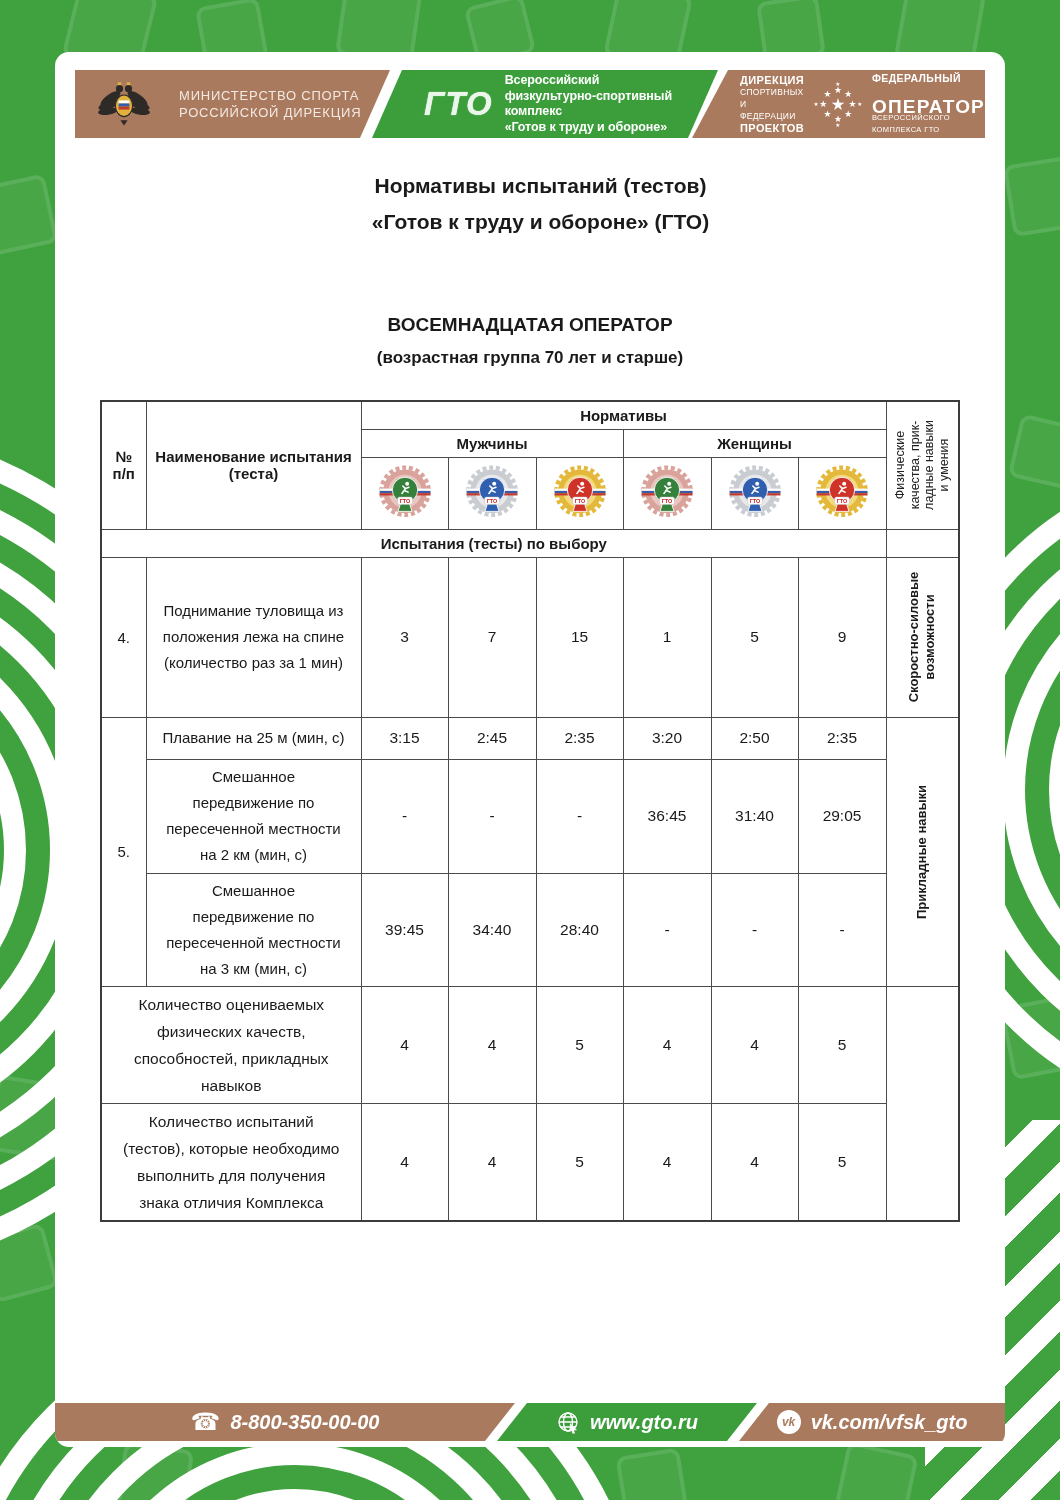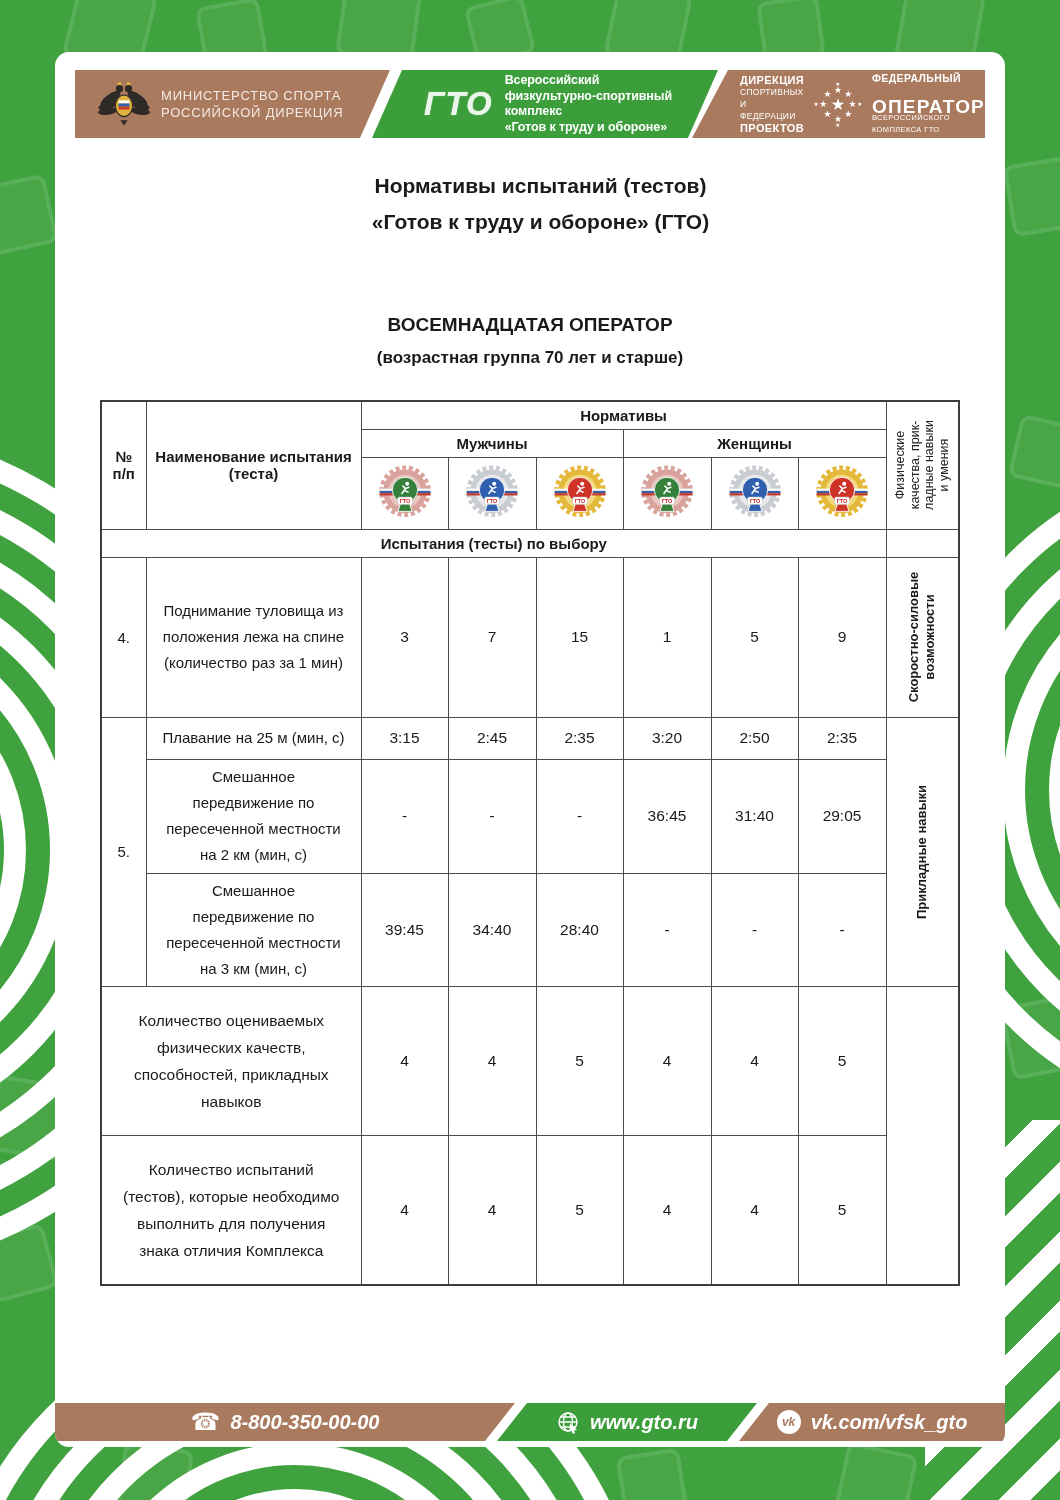--- a/index.html
+++ b/index.html
@@ -13,21 +13,21 @@
   
   .ring { position:absolute; border-radius:50%; border:22px solid #fff; }
 
   .stripes-br { position:absolute; right:0; top:1120px; width:135px; height:380px;
     background:repeating-linear-gradient(135deg, transparent 0 27px, #ffffff 27px 49px); }
 
   .card { position:absolute; left:55px; top:52px; width:950px; height:1395px; background:#ffffff; border-radius:14px; overflow:hidden; z-index:2; }
 
   
   .band { position:absolute; top:18px; height:68px; display:flex; align-items:center; color:#fff; }
-  .band-brown { background:#aa7a5f; }
+  .band-brown { background:#aa7a5f;gap:18px; }
   .band-green { background:#3c9e3b; }
   .b1 { left:20px; width:315px; clip-path:polygon(0 0,100% 0,calc(100% - 30px) 100%,0 100%); padding-left:22px; }
   .b2 { left:317px; width:346px; clip-path:polygon(30px 0,100% 0,calc(100% - 30px) 100%,0 100%); padding-left:52px; }
   .b3 { left:637px; width:293px; clip-path:polygon(36px 0,100% 0,100% 100%,0 100%); padding-left:48px; justify-content:flex-start; gap:8px; }
   .ministry-text { margin-left:10px; font-size:13px; letter-spacing:.8px; line-height:17px; color:#f3e9e2; }
   .gto-logo { font-size:33px; font-weight:bold; letter-spacing:1px; color:#eaf6ea; text-shadow:0 0 1px #fff; margin-right:12px; font-style:italic; }
   .gto-lines { font-size:12.5px; font-weight:bold; line-height:15.5px; letter-spacing:-.1px; }
   .dir-lines { font-size:11px; font-weight:bold; line-height:12px; letter-spacing:.4px; }
   .dir-lines .sm { font-size:8.5px; font-weight:normal; letter-spacing:.3px; }
   .op-lines  { font-size:10.5px; font-weight:bold; line-height:11.5px; letter-spacing:.4px; }
@@ -39,21 +39,21 @@
   .subtitle { position:absolute; top:262px; left:0; width:100%; text-align:center; font-weight:bold; }
   .subtitle .s1 { font-size:19px; margin-bottom:12px; }
   .subtitle .s2 { font-size:17px; }
 
   
   table.norm { position:absolute; left:45px; top:348px; width:858px; border-collapse:collapse; table-layout:fixed;
                border:2px solid #3c3c3c; font-size:15px; }
   table.norm td { border:1px solid #4b4b4b; vertical-align:middle; text-align:center; }
   td.hd { font-weight:bold; }
   td.name { text-align:left; padding:4px 8px; line-height:26px; white-space:pre-line; }
-  td.bigname { text-align:left; padding:20px 10px; line-height:27px; white-space:pre-line; font-size:15.5px; }
+  td.bigname { text-align:left; padding:4px 10px; line-height:27px; white-space:pre-line; font-size:15.5px; }
   td.val { font-size:15.5px; }
   .vcell { position:relative; }
   .vcell span { position:absolute; top:50%; left:50%; transform:translate(-50%,-50%) rotate(-90deg); text-align:center; white-space:pre-line; }
   .vq-head span { width:120px; font-size:12.5px; line-height:14.5px; color:#222; }
   .vq-bold span { font-weight:bold; font-size:13px; line-height:16px; }
   .vq-row4 span { width:150px; }
   .vq-row5 span { width:260px; }
   .badge { width:56px; height:60px; display:block; margin:0 auto; }
   svg text { font-family:"Liberation Sans", sans-serif; }
 

